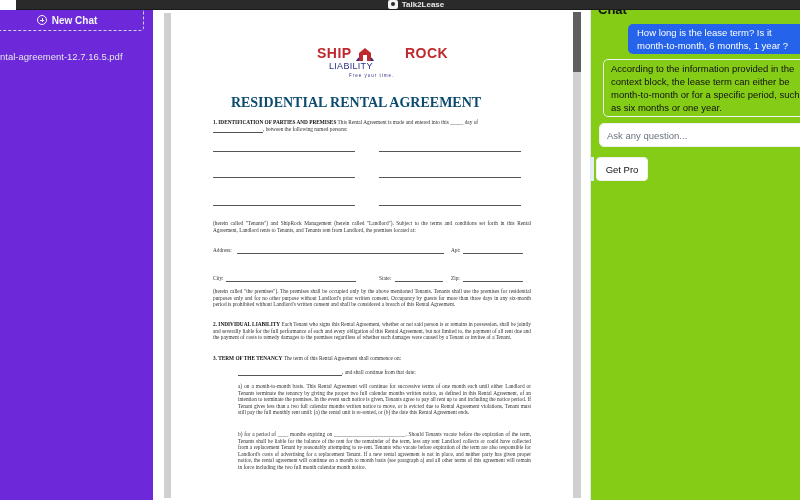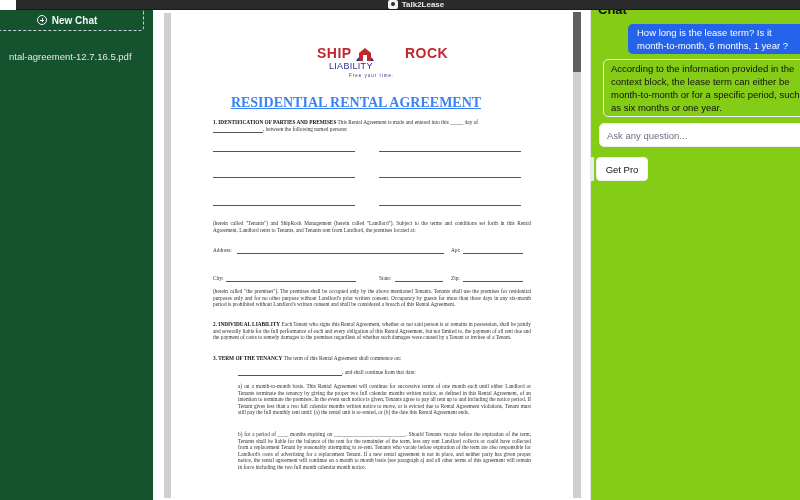--- a/index.html
+++ b/index.html
@@ -2,43 +2,43 @@
 <html><head>
 <meta charset="utf-8">
 <style>
   * { box-sizing: border-box; margin: 0; padding: 0; }
   html, body { width: 800px; height: 500px; overflow: hidden; background: #ffffff; font-family: "Liberation Sans", sans-serif; }
   .titlebar { position: absolute; left: 16px; top: 0; width: 800px; height: 10px; background: #2a2a2a; border-bottom: 1px solid #1a1a1a; z-index: 10; display: flex; justify-content: center; align-items: center; }
   .titlebar .t-icon { width: 10px; height: 9px; border-radius: 2px; background: #f2f2f2; margin-right: 4px; position: relative; }
   .titlebar .t-icon::after { content: ""; position: absolute; left: 3px; top: 2px; width: 4px; height: 4px; border-radius: 50%; background: #2a2a2a; }
   .titlebar .t-label { color: #e8e8e8; font-size: 8px; font-weight: bold; line-height: 10px; }
 
-  .sidebar { position: absolute; left: 0; top: 10px; width: 153px; height: 490px; background: #14532d; }
+  .sidebar { position: absolute; left: 0; top: 10px; width: 153px; height: 490px; background: #6d28d9; }
   .new-chat { position: absolute; left: -10px; top: 0; width: 154px; height: 21px; border: 1px dashed #cbd5e1; border-top: none; border-radius: 0 0 4px 4px; display: flex; align-items: center; justify-content: center; color: #f1f5f9; font-size: 10px; font-weight: bold; }
   .new-chat .plus { width: 10px; height: 10px; border: 1px solid #f1f5f9; border-radius: 50%; margin-right: 5px; position: relative; }
   .new-chat .plus::before { content: ""; position: absolute; left: 2px; top: 4px; width: 4px; height: 1px; background: #f1f5f9; }
   .new-chat .plus::after { content: ""; position: absolute; left: 4px; top: 2px; width: 1px; height: 4px; background: #f1f5f9; }
-  .file-item { position: absolute; left: 0; width: 144px; height: 28px; display: flex; align-items: center; padding-left: 9px; color: #e5e7eb; font-size: 9.5px; white-space: nowrap; overflow: hidden; }
+  .file-item { position: absolute; left: 0; width: 144px; height: 28px; display: flex; align-items: center; padding-left: 0; color: #e5e7eb; font-size: 9.5px; white-space: nowrap; overflow: hidden; }
   .file-item.f1 { top: 32px; }
   .file-item.f2 { top: 66px; background: #2563eb; border-radius: 0 5px 5px 0; color: #ffffff; }
 
   .viewer { position: absolute; left: 153px; top: 10px; width: 437px; height: 490px; background: #ffffff; overflow: hidden; }
   .page-edge-l { position: absolute; left: 11px; top: 3px; width: 7px; height: 485px; background: #d0d0d0; }
   .page-edge-r { position: absolute; left: 420px; top: 3px; width: 8px; height: 485px; background: #d0d0d0; }
   .scroll-thumb { position: absolute; left: 420px; top: 2px; width: 8px; height: 60px; background: #5f5f5f; }
   .page { position: absolute; left: 18px; top: 0; width: 402px; height: 490px; background: #ffffff; color: #222; font-family: "Liberation Serif", serif; margin-top: 24px; }
 
   .logo { position: absolute; left: 146px; top: 9px; width: 110px; height: 42px; text-align: center; }
   .logo .ship { position: absolute; left: 0; top: 2px; font-family: "Liberation Sans", sans-serif; color: #c0282d; font-size: 14px; font-weight: bold; letter-spacing: 0.5px; }
   .logo .rock { position: absolute; left: 60px; top: 2px; font-family: "Liberation Sans", sans-serif; color: #c0282d; font-size: 14px; font-weight: bold; letter-spacing: 0.5px; padding-left: 28px; }
   .logo .house { position: absolute; left: 37px; top: 0; width: 22px; height: 20px; }
   .logo .mgmt { position: absolute; left: 12px; top: 18px; font-family: "Liberation Sans", sans-serif; color: #2b2f87; font-size: 9px; letter-spacing: 0.3px; }
   .logo .tag { position: absolute; left: 32px; top: 30px; font-family: "Liberation Sans", sans-serif; color: #2b2f87; font-size: 4.5px; letter-spacing: 1px; }
 
-  .doc-title { position: absolute; left: 0; width: 370px; top: 61px; text-align: center; font-weight: bold; font-size: 14px; color: #3b82f6; text-decoration: underline; }
+  .doc-title { position: absolute; left: 0; width: 370px; top: 61px; text-align: center; font-weight: bold; font-size: 14px; color: #0c4a6e; }
   .para { position: absolute; font-size: 5.3px; line-height: 6.6px; color: #333; text-align: justify; }
   .para b { color: #111; }
   .line { position: absolute; height: 0; border-top: 0.8px solid #555; }
   .lbl { position: absolute; font-size: 5.3px; color: #333; }
   .footer-l, .footer-r { position: absolute; top: 478px; font-size: 4.5px; color: #777; }
 
   .chat { position: absolute; left: 590px; top: 10px; width: 210px; height: 490px; background: #84cc16; border-left: 1px solid #e2e8f0; }
   .chat-head { position: absolute; left: 7px; top: -8px; font-size: 13px; font-weight: bold; color: #111; }
   .user-bubble { position: absolute; left: 37px; top: 14px; width: 180px; height: 30px; background: #2563eb; color: #fff; font-size: 9.5px; line-height: 13px; padding: 2px 0 0 9px; border-radius: 5px 0 0 5px; white-space: nowrap; overflow: hidden; }
   .bot-bubble { position: absolute; left: 12px; top: 49px; width: 200px; height: 58px; border: 1px solid #eef0f3; border-radius: 5px 0 0 5px; color: #111; font-size: 9.5px; line-height: 13px; padding: 2px 0 0 7px; }

